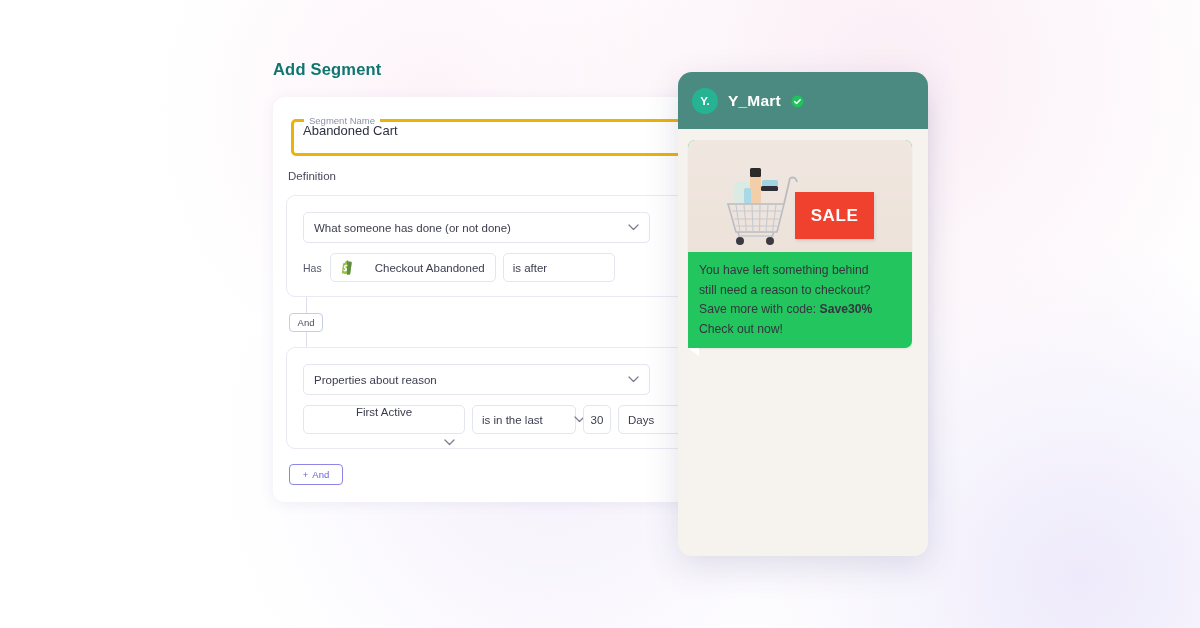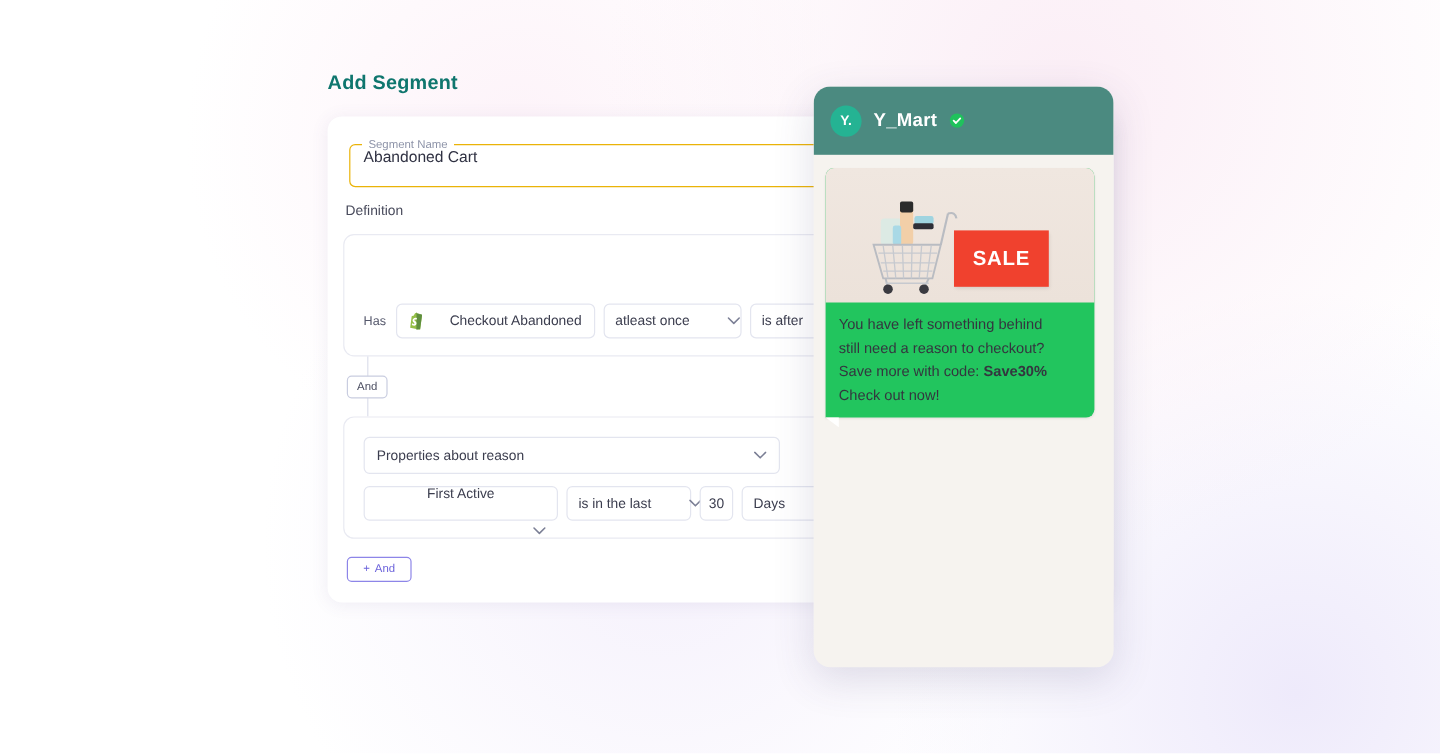--- a/index.html
+++ b/index.html
@@ -53,21 +53,21 @@
     overflow: hidden;
   }
 
   
   .field-outline {
     position: absolute;
     left: 18px;
     top: 18px;
     width: 618px;
     height: 41px;
-    border: 1px solid #eab308;
+    border: 3px solid #eab308;
     border-radius: 5px;
   }
   .field-outline legend {
     margin-left: 10px;
     padding: 0 5px;
     font-size: 9.5px;
     color: #8d93a8;
   }
   .field-value {
     position: absolute;
@@ -316,48 +316,48 @@
 
   <fieldset class="field-outline">
     <legend>Segment Name</legend>
   </fieldset>
   <div class="field-value">Abandoned Cart</div>
 
   <div class="definition-label">Definition</div>
 
   <div class="rule-box first">
 
+    <div class="rule-primary-select">
+      <span>What someone has done (or not done)</span>
+      <span class="chev">
+        <svg width="11" height="7" viewBox="0 0 11 7">
+            <path d="M1 1l4.5 4.5L10 1" fill="none" stroke="#7b7f95" stroke-width="1.3" stroke-linecap="round" stroke-linejoin="round"></path>
+          </svg>
+      </span>
+    </div>
 
     <div class="rule-row">
       <span class="has-label">Has</span>
 
       <div class="sel w-event">
         <span class="shopify-icon">
           <svg width="14" height="15" viewBox="0 0 14 15">
             <path d="M10.6 2.1c-.1 0-.3 0-.4.1 0 0-.2-.2-.5-.4-.6-.5-1.3-.3-1.6-.2-.1-.4-.4-1-1-1C6 .6 5.3 1.6 4.9 2.9l-1.4.4c-.4.1-.4.2-.5.6L1.8 13.2l8.3 1.5 1.6-11.8c-.1-.4-.9-.7-1.1-.8z" fill="#95bf47"></path>
             <path d="M10.2 2.2s-.2-.2-.5-.4c-.6-.5-1.3-.3-1.6-.2-.1-.4-.4-1-1-1L7 14.7l3.1-.5 1.6-11.8c-.1-.4-.9-.7-1.1-.8-.1 0-.3 0-.4.1z" fill="#5e8e3e"></path>
             <path d="M7.5 5.1l-.4 1.4s-.4-.2-1-.2c-.8 0-.8.5-.8.6 0 .7 1.8.9 1.8 2.5 0 1.2-.8 2-1.9 2-1.3 0-2-.8-2-.8l.3-1.2s.7.6 1.3.6c.4 0 .5-.3.5-.5 0-.9-1.5-1-1.5-2.4 0-1.2.9-2.4 2.6-2.4.8 0 1.1.2 1.1.4z" fill="#fff"></path>
           </svg>
         </span>
         <span>Checkout Abandoned</span>
         <span class="chev">
           <svg width="11" height="7" viewBox="0 0 11 7">
               <path d="M1 1l4.5 4.5L10 1" fill="none" stroke="#7b7f95" stroke-width="1.3" stroke-linecap="round" stroke-linejoin="round"></path>
             </svg>
         </span>
       </div>
 
-      <div class="sel w-freq">
-        <span>atleast once</span>
-        <span class="chev">
-          <svg width="11" height="7" viewBox="0 0 11 7">
-              <path d="M1 1l4.5 4.5L10 1" fill="none" stroke="#7b7f95" stroke-width="1.3" stroke-linecap="round" stroke-linejoin="round"></path>
-            </svg>
-        </span>
-      </div>
 
       <div class="sel w-after">
         <span>is after</span>
       </div>
     </div>
   </div>
 
   <div class="connector-line"></div>
   <div class="and-badge">And</div>
 

